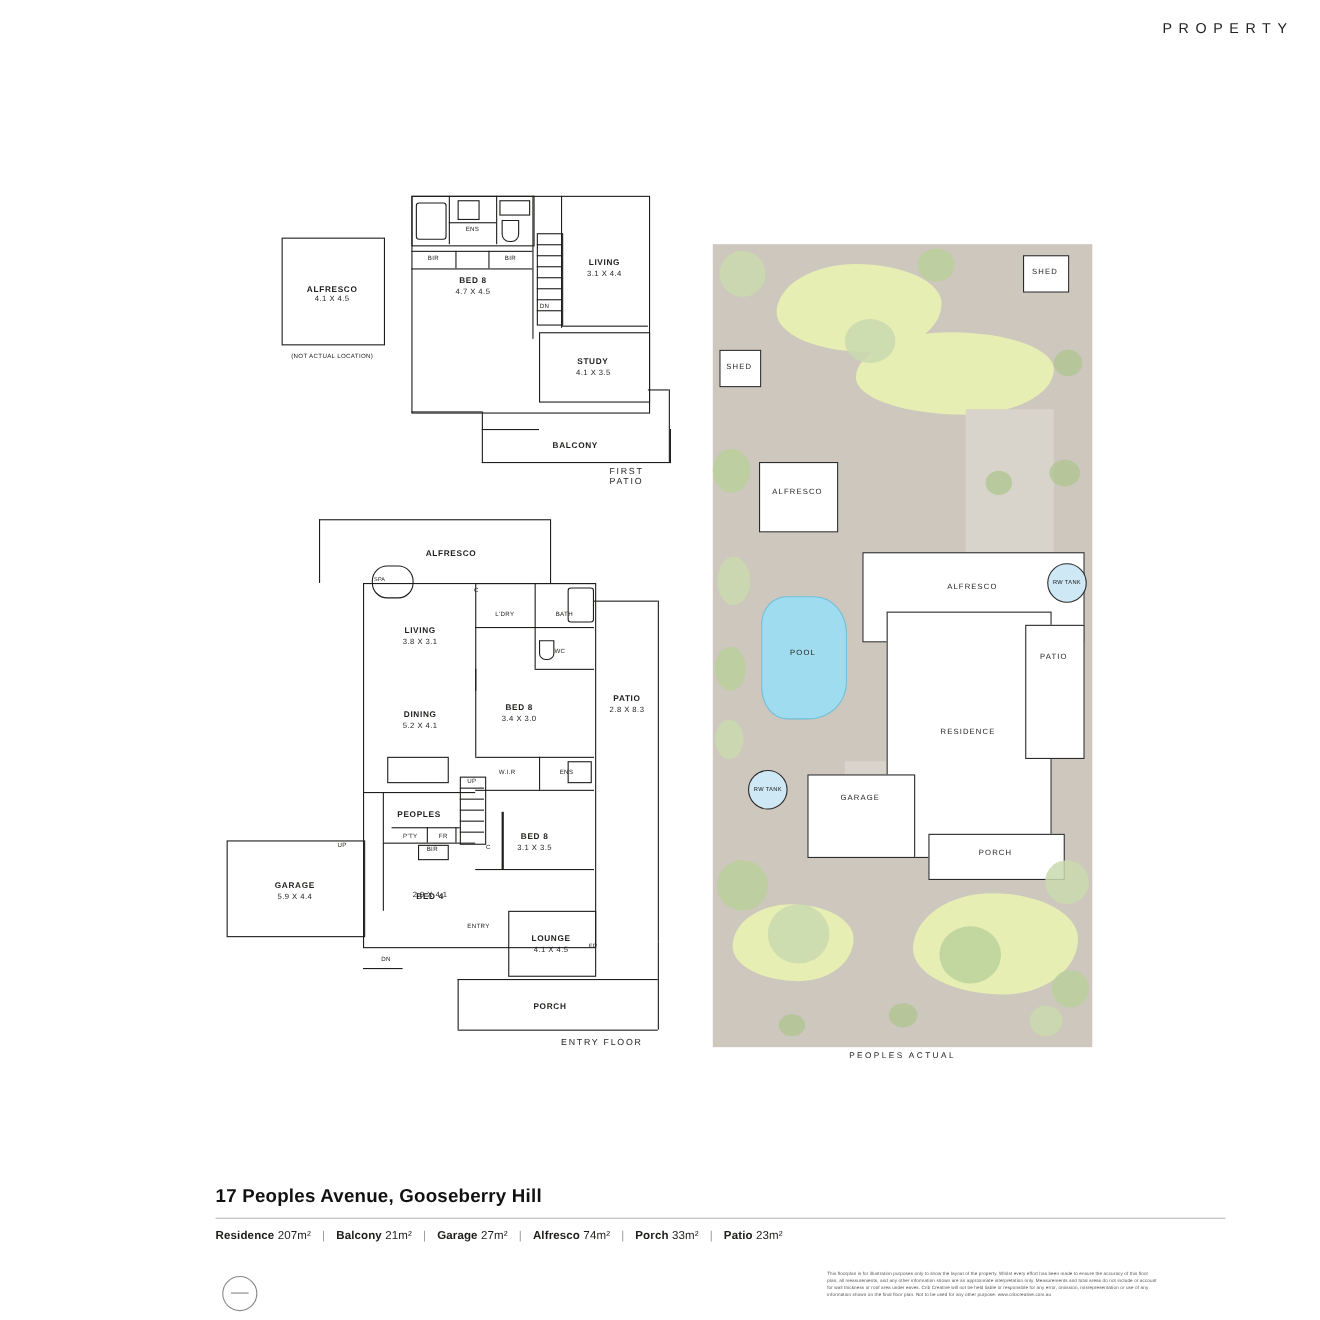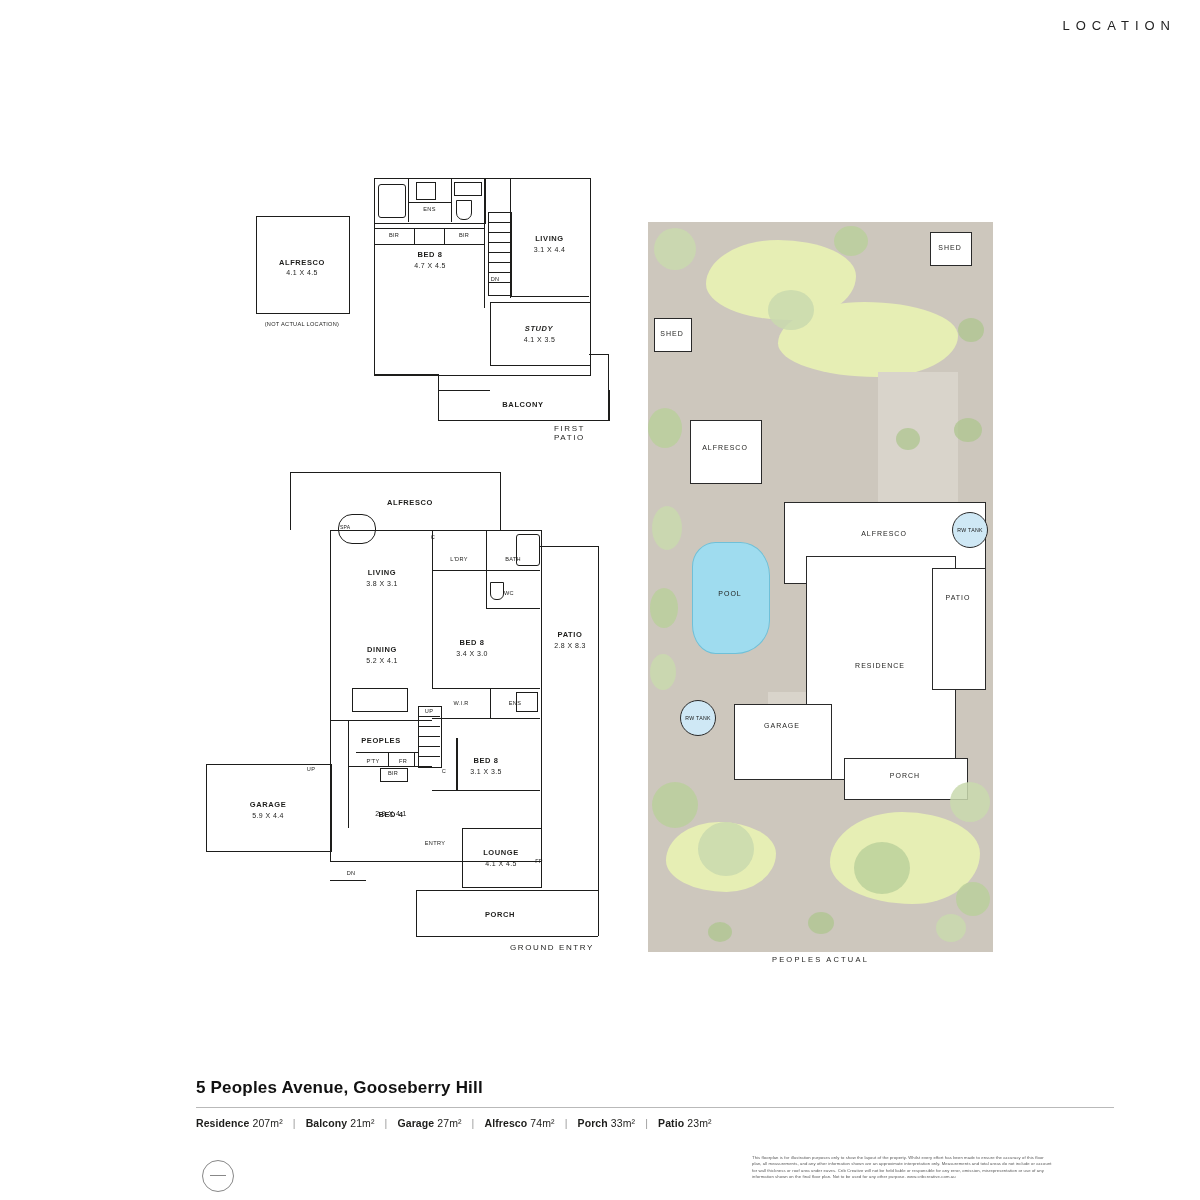--- a/index.html
+++ b/index.html
@@ -47,21 +47,21 @@
   #footer .areas b{font-weight:bold;}
   #footer .total{font-size:10.5px;font-weight:bold;margin-top:7px;color:#111;}
   #disclaimer{position:absolute;left:752px;top:1155px;width:300px;font-size:4.2px;line-height:1.5;color:#555;letter-spacing:.1px;}
   #northmark{position:absolute;left:202px;top:1160px;width:30px;height:30px;border:1px solid #888;border-radius:50%;}
   #northmark:after{content:"";position:absolute;left:7px;top:14px;width:16px;height:1px;background:#888;}
 </style>
 </head>
 <body>
 
 <div id="brand">
-  <div class="bsub">LOCATION</div>
+  <div class="bsub">PROPERTY</div>
 </div>
 
 <div class="plan" id="firstfloor" style="left:248px;top:176px;width:360px;height:250px;">
 
   <div class="thin" style="left:8px;top:40px;width:92px;height:96px;border-width:1.5px;"></div>
   <div class="lbl b" style="left:8px;top:82px;width:92px;">ALFRESCO</div>
   <div class="lbl dim" style="left:8px;top:92px;width:92px;">4.1 X 4.5</div>
   <div class="lbl tiny" style="left:-6px;top:145px;width:120px;">(NOT ACTUAL LOCATION)</div>
 
   <div class="thin" style="left:126px;top:2px;width:215px;height:196px;border-width:1.3px;"></div>
@@ -98,21 +98,21 @@
   <div class="hline" style="left:240px;top:96px;width:22px;"></div>
   <div class="hline" style="left:240px;top:106px;width:22px;"></div>
   <div class="lbl tiny" style="left:232px;top:100px;width:30px;">DN</div>
 
   <div class="vline" style="left:262px;top:2px;height:120px;"></div>
   <div class="lbl b" style="left:262px;top:58px;width:79px;">LIVING</div>
   <div class="lbl dim" style="left:262px;top:69px;width:79px;">3.1 X 4.4</div>
   <div class="hline" style="left:262px;top:120px;width:79px;"></div>
 
   <div class="thin" style="left:242px;top:126px;width:99px;height:62px;"></div>
-  <div class="lbl b" style="left:242px;top:148px;width:98px;font-style:italic;">STUDY</div>
+  <div class="lbl b" style="left:242px;top:148px;width:98px;">STUDY</div>
   <div class="lbl dim" style="left:242px;top:159px;width:99px;">4.1 X 3.5</div>
 
   <div class="hline" style="left:126px;top:198px;width:64px;"></div>
   <div class="vline" style="left:190px;top:198px;height:16px;"></div>
   <div class="hline" style="left:190px;top:214px;width:52px;"></div>
 
   <div class="thin" style="left:190px;top:214px;width:170px;height:30px;border-top:none;"></div>
   <div class="lbl b" style="left:190px;top:224px;width:170px;">BALCONY</div>
   <div class="vline" style="left:360px;top:178px;height:66px;"></div>
   <div class="hline" style="left:341px;top:178px;width:19px;"></div>
@@ -210,21 +210,21 @@
   <div class="hline" style="left:340px;top:76px;width:58px;"></div>
   <div class="lbl b" style="left:342px;top:160px;width:56px;">PATIO</div>
   <div class="lbl dim" style="left:342px;top:171px;width:56px;">2.8 X 8.3</div>
 
   <div class="hline" style="left:216px;top:420px;width:182px;"></div>
   <div class="hline" style="left:216px;top:466px;width:182px;"></div>
   <div class="vline" style="left:216px;top:420px;height:46px;"></div>
   <div class="vline" style="left:398px;top:386px;height:80px;"></div>
   <div class="lbl b" style="left:240px;top:440px;width:120px;">PORCH</div>
 
-  <div class="floorlabel" style="left:310px;top:473px;">GROUND ENTRY</div>
+  <div class="floorlabel" style="left:310px;top:473px;">ENTRY FLOOR</div>
 </div>
 
 <div id="site">
   <div class="siteBase"></div>
 
   <div class="lawn" style="left:58px;top:18px;width:150px;height:80px;"></div>
   <div class="lawn" style="left:130px;top:80px;width:180px;height:75px;"></div>
   <div class="lawn" style="left:182px;top:590px;width:150px;height:92px;"></div>
   <div class="lawn" style="left:18px;top:600px;width:110px;height:70px;"></div>
 
@@ -279,21 +279,21 @@
   <div class="tree" style="left:288px;top:692px;width:30px;height:28px;"></div>
   <div class="shrub" style="left:310px;top:96px;width:26px;height:24px;"></div>
   <div class="shrub" style="left:248px;top:206px;width:24px;height:22px;"></div>
   <div class="shrub" style="left:306px;top:196px;width:28px;height:24px;"></div>
   <div class="shrub" style="left:160px;top:690px;width:26px;height:22px;"></div>
   <div class="shrub" style="left:60px;top:700px;width:24px;height:20px;"></div>
 </div>
 <div id="streetlabel">PEOPLES ACTUAL</div>
 
 <div id="footer">
-  <div class="addr">5 Peoples Avenue, Gooseberry Hill</div>
+  <div class="addr">17 Peoples Avenue, Gooseberry Hill</div>
   <div class="rule"></div>
   <div class="areas">
     <b>Residence</b>
     <span>207m²</span>
     <span class="sep">|</span>
     <b>Balcony</b>
     <span>21m²</span>
     <span class="sep">|</span>
     <b>Garage</b>
     <span>27m²</span>

